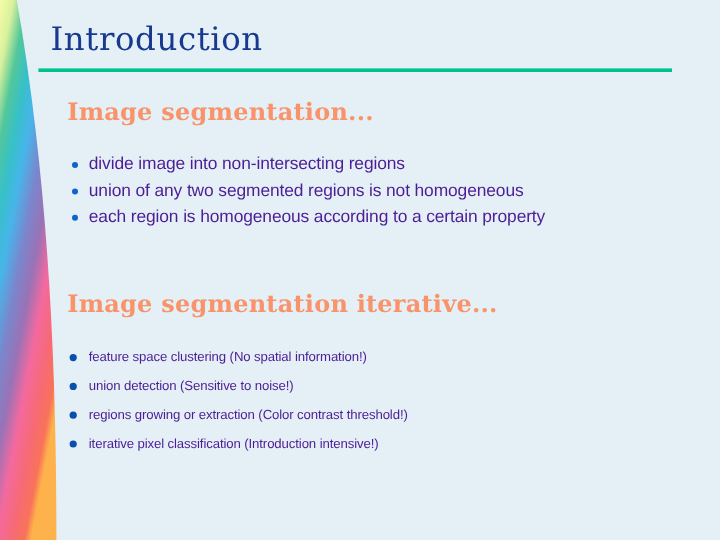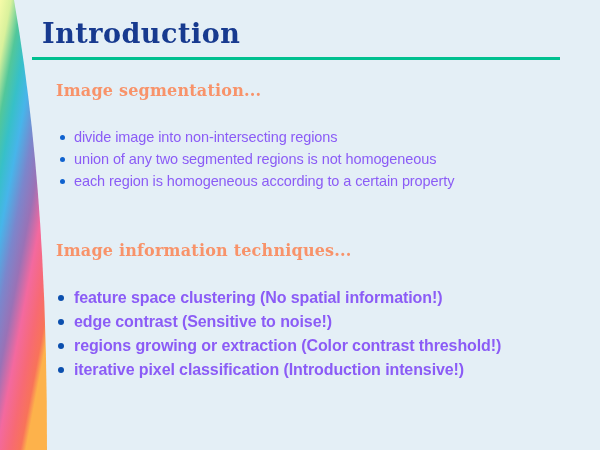--- a/index.html
+++ b/index.html
@@ -34,55 +34,55 @@
     width: 60px;
     height: 450px;
   }
 
   
   #title {
     position: absolute;
     left: 42px;
     top: 18px;
     font-family: "DejaVu Serif", "Liberation Serif", serif;
-    font-weight: bold;
+    font-weight: normal;
     font-size: 27px;
     letter-spacing: 0.5px;
     color: #173a8f;
     white-space: nowrap;
   }
   #title-rule {
     position: absolute;
     left: 32px;
     top: 57px;
     width: 528px;
     height: 3px;
     background: #00c090;
   }
 
   
   .subhead {
     position: absolute;
     font-family: "DejaVu Serif", "Liberation Serif", serif;
     font-weight: bold;
-    font-size: 16px;
+    font-size: 20px;
     color: #f8936a;
     white-space: nowrap;
     letter-spacing: 0.2px;
   }
   #subhead-1 { left: 56px; top: 81px; }
   #subhead-2 { left: 56px; top: 241px; }
 
   
   .bullets {
     position: absolute;
     margin: 0;
     padding: 0;
     list-style: none;
-    color: #8b5cf6;
+    color: #4c1d95;
   }
   .bullets li {
     display: block;
     white-space: nowrap;
     position: relative;
     padding-left: 14px;
   }
   .bullets li .dot {
     position: absolute;
     left: 0;
@@ -101,24 +101,23 @@
     font-size: 14.5px;
     line-height: 22px;
     letter-spacing: -0.1px;
   }
   #list-1 li .dot { background: #0f62cf; }
 
   
   #list-2 {
     left: 58px;
     top: 286px;
-    font-size: 16px;
+    font-size: 11px;
     line-height: 24px;
     letter-spacing: -0.1px;
-    font-weight: bold;
   }
   #list-2 li { padding-left: 16px; }
   #list-2 li .dot {
     width: 6px;
     height: 6px;
     margin-top: -3px;
     background: #0b4fae;
   }
 </style>
 </head>
@@ -160,30 +159,30 @@
     <li>
       <span class="dot"></span>
       <span>union of any two segmented regions is not homogeneous</span>
     </li>
     <li>
       <span class="dot"></span>
       <span>each region is homogeneous according to a certain property</span>
     </li>
   </ul>
 
-  <div class="subhead" id="subhead-2">Image information techniques...</div>
+  <div class="subhead" id="subhead-2">Image segmentation iterative...</div>
 
   <ul class="bullets" id="list-2">
     <li>
       <span class="dot"></span>
       <span>feature space clustering (No spatial information!)</span>
     </li>
     <li>
       <span class="dot"></span>
-      <span>edge contrast (Sensitive to noise!)</span>
+      <span>union detection (Sensitive to noise!)</span>
     </li>
     <li>
       <span class="dot"></span>
       <span>regions growing or extraction (Color contrast threshold!)</span>
     </li>
     <li>
       <span class="dot"></span>
       <span>iterative pixel classification (Introduction intensive!)</span>
     </li>
   </ul>

